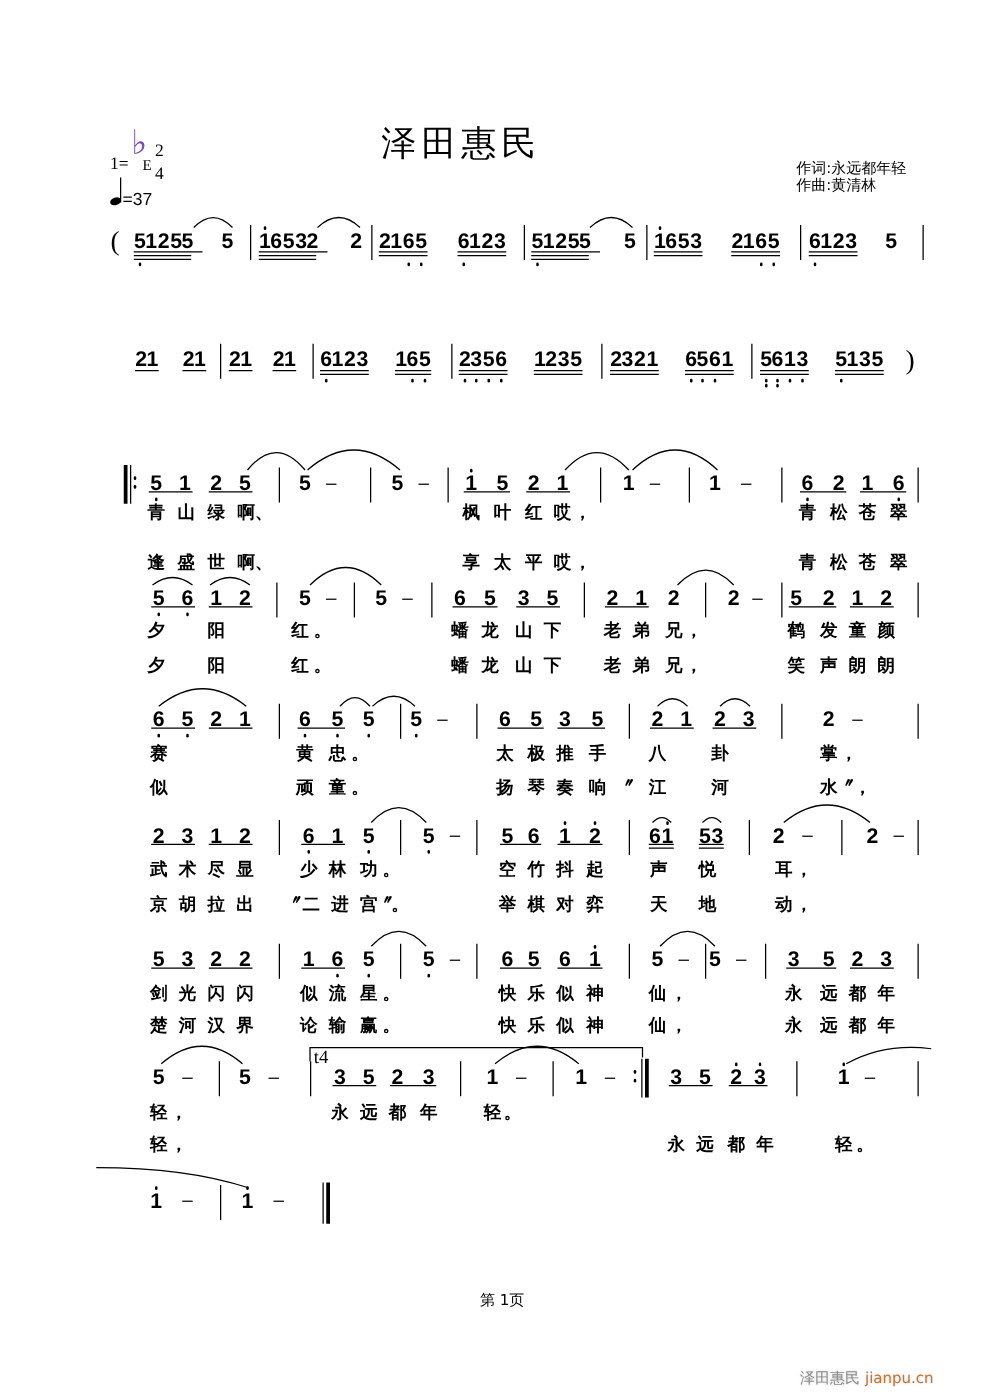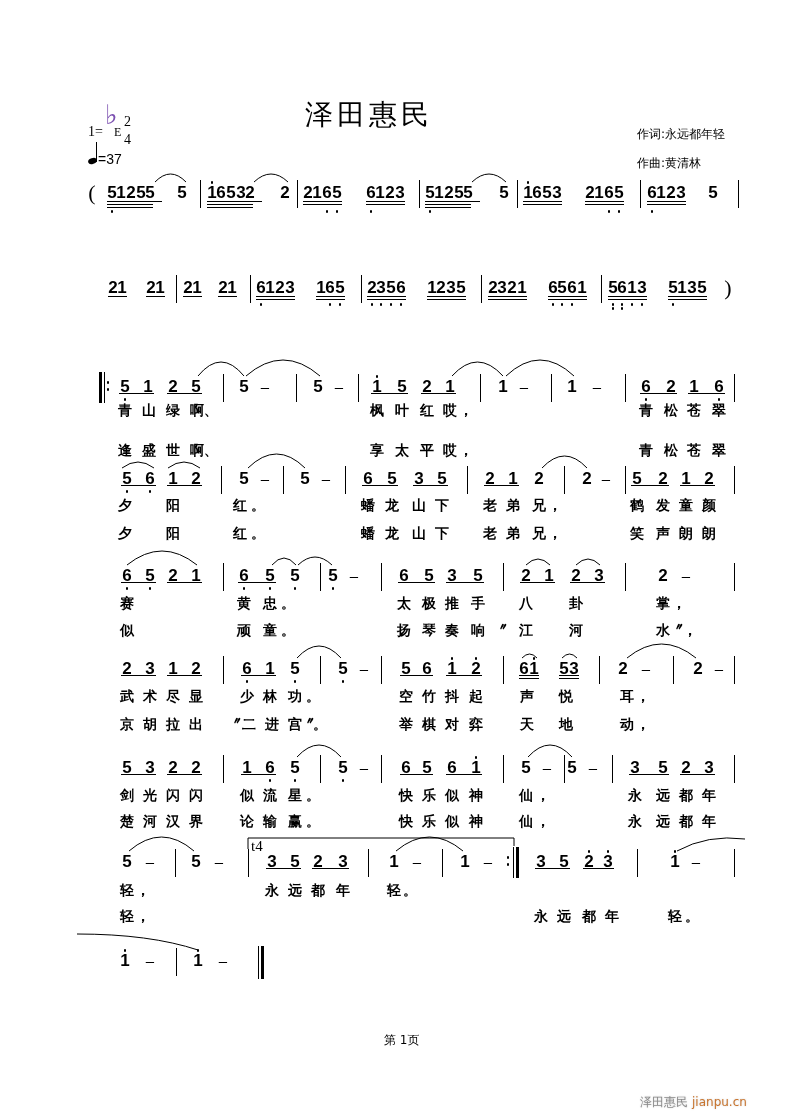--- a/index.html
+++ b/index.html
@@ -16,21 +16,21 @@
   .key-prefix { position: absolute; left: 88px; top: 124px; font-family: "Liberation Serif", serif; font-size: 14px; }
   .key-flat { position: absolute; left: 105px; top: 100px; font-family: "DejaVu Sans", sans-serif; font-size: 27px; line-height: 30px; }
   .key-note { position: absolute; left: 114px; top: 125px; font-family: "Liberation Serif", serif; font-size: 12px; }
   .time-top, .time-bottom { position: absolute; left: 124px; font-family: "Liberation Serif", serif; font-size: 14px; line-height: 14px; }
   .time-top { top: 115px; } .time-bottom { top: 133px; }
   .tempo-icon { position: absolute; left: 88px; top: 142px; width: 12px; height: 24px; }
   .tempo-icon .stem { position: absolute; left: 8px; top: 0; width: 1.4px; height: 20px; background: #000; }
   .tempo-icon .head { position: absolute; left: 0; top: 16px; width: 9px; height: 6px; background: #000; border-radius: 50%; transform: rotate(-20deg); }
   .tempo-value { position: absolute; left: 98px; top: 152px; font-family: "Liberation Sans", sans-serif; font-size: 14px; line-height: 14px; }
   .credit { position: absolute; left: 637px; font-size: 12px; line-height: 14px; white-space: nowrap; }
-  .credit.l1 { top: 127px; } .credit.l2 { top: 156px; }
+  .credit.l1 { top: 127px; } .credit.l2 { top: 141px; }
 
   .note { position: absolute; width: 14px; text-align: center; font-family: "Liberation Sans", sans-serif; font-weight: bold; font-size: 17px; line-height: 17px; }
   .note.dash { font-weight: normal; font-size: 15px; }
   .dot { position: absolute; width: 2.6px; height: 2.6px; border-radius: 50%; background: #000; }
   .ul { position: absolute; height: 1.3px; background: #000; }
   .bar { position: absolute; background: #000; }
   .paren { position: absolute; width: 10px; text-align: center; font-family: "Liberation Serif", serif; font-size: 22px; line-height: 24px; }
   .lyric { position: absolute; width: 14px; text-align: center; font-size: 14px; line-height: 16px; font-weight: bold; }
   .volta-label { position: absolute; font-family: "Liberation Serif", serif; font-size: 15px; line-height: 15px; }
 

